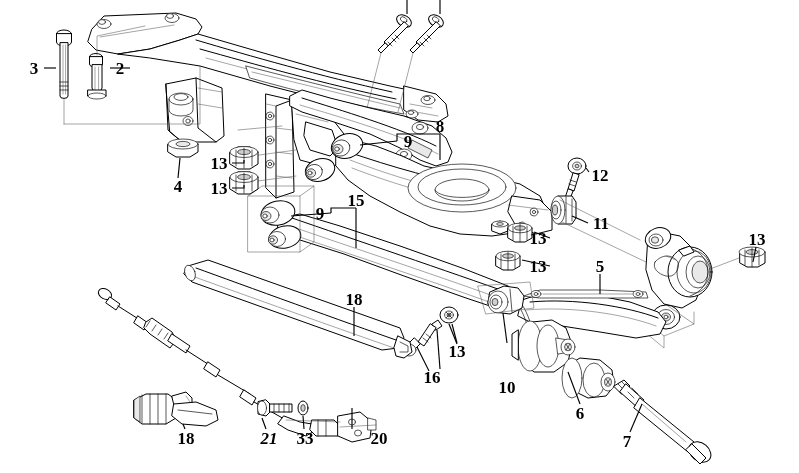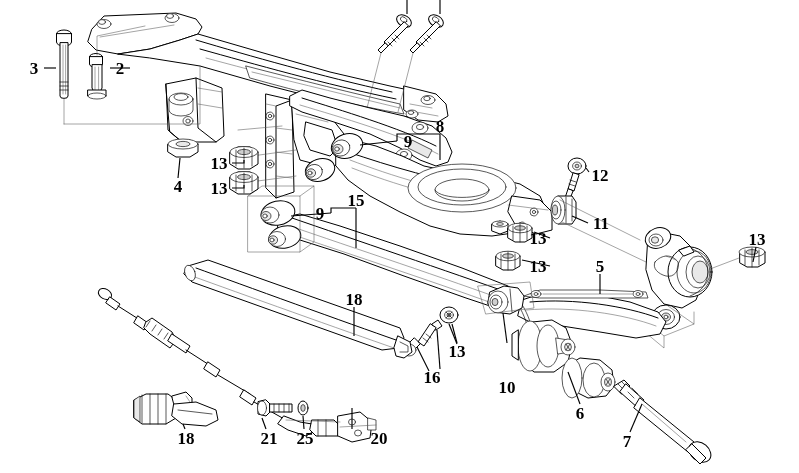--- a/index.html
+++ b/index.html
@@ -497,17 +497,17 @@
   <div class="callout" style="left:538px; top:266px;">13</div>
   <div class="callout" style="left:757px; top:239px;">13</div>
   <div class="callout" style="left:600px; top:266px;">5</div>
   <div class="callout" style="left:507px; top:351px;margin-top:36px;">10</div>
   <div class="callout" style="left:580px; top:413px;">6</div>
   <div class="callout" style="left:627px; top:441px;">7</div>
   <div class="callout" style="left:457px; top:351px;">13</div>
   <div class="callout" style="left:432px; top:377px;">16</div>
   <div class="callout" style="left:354px; top:299px;">18</div>
   <div class="callout" style="left:186px; top:438px;">18</div>
-  <div class="callout" style="left:269px; top:438px;">21</div>
-  <div class="callout" style="left:305px; top:438px;">25</div>
+  <div class="callout" style="left:269px; top:438px;font-style:italic;">21</div>
+  <div class="callout" style="left:305px; top:438px;">33</div>
   <div class="callout" style="left:351px; top:438px;margin-left:28px;">20</div>
 
 </div>
 
 </body></html>

